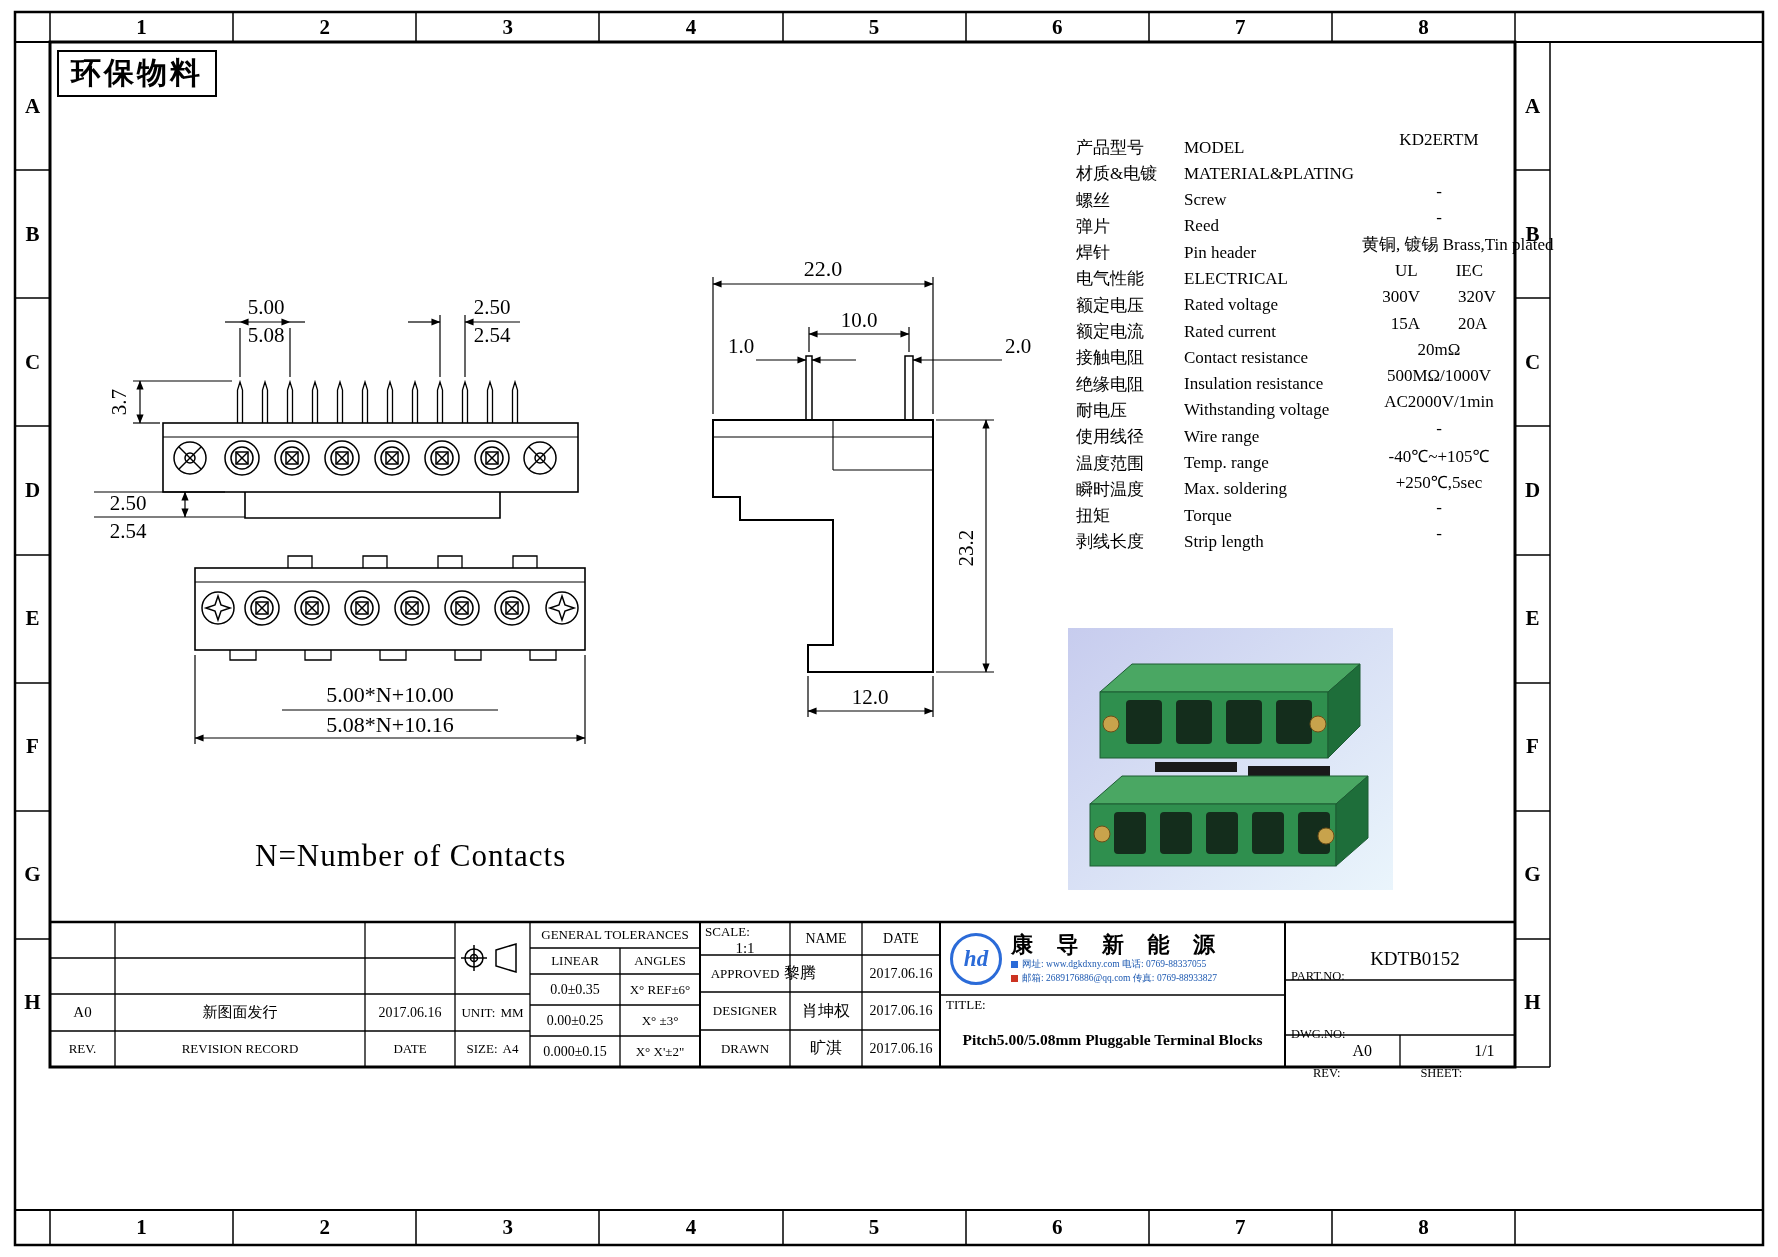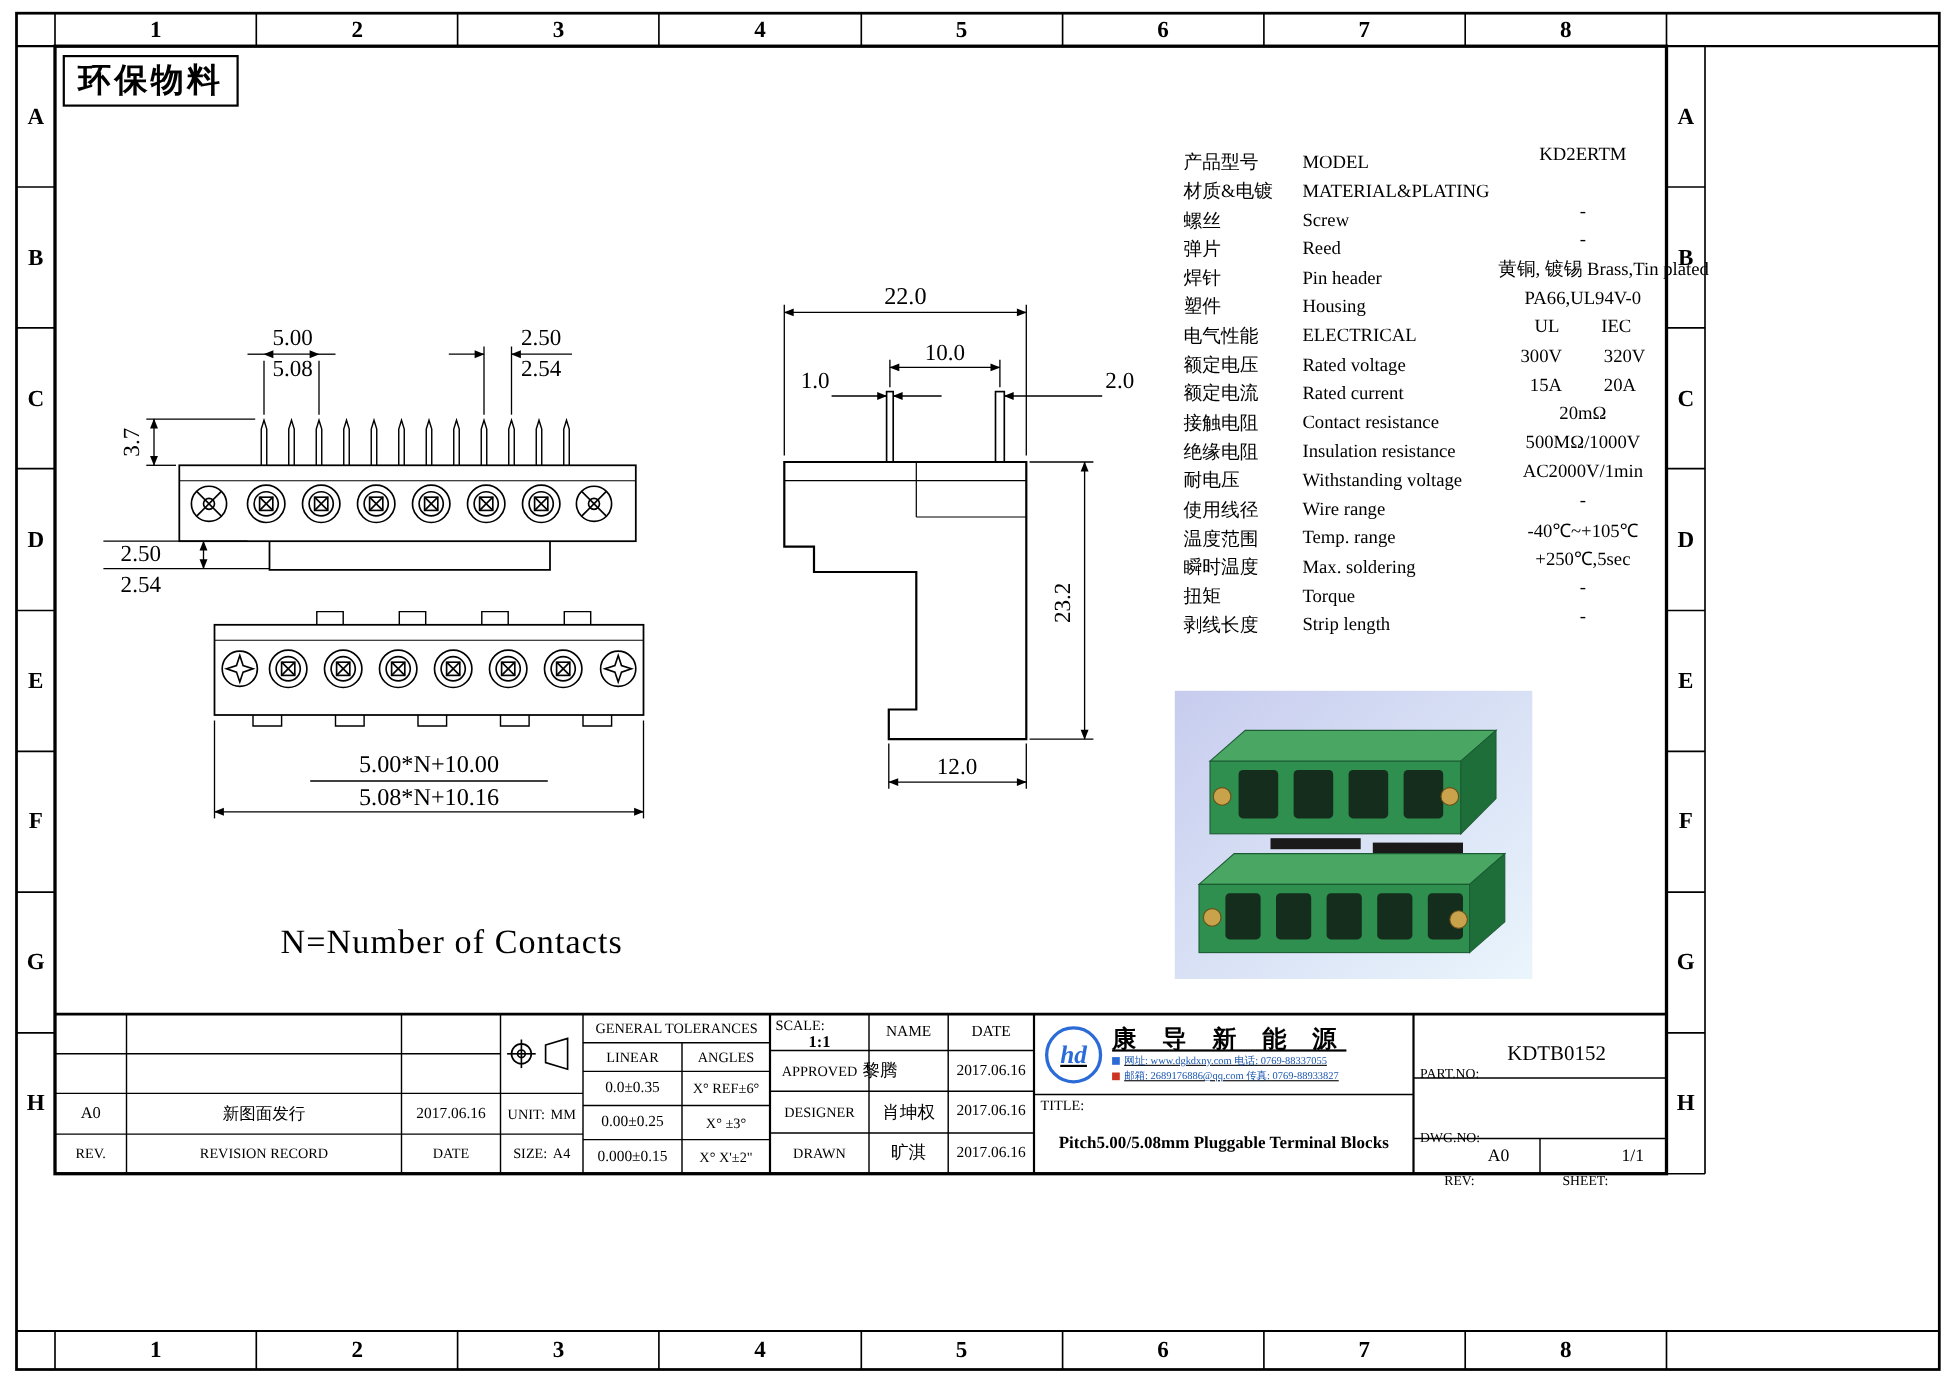--- a/index.html
+++ b/index.html
@@ -27,23 +27,23 @@
   .s-vals{display:flex;justify-content:center;gap:38px;white-space:nowrap;}
   .s-v1:empty,.s-v2:empty{display:none;}
 
   .tb{position:absolute;display:flex;align-items:center;justify-content:center;
       font-size:14px;white-space:nowrap;}
   .tl{justify-content:flex-start;align-items:flex-start;padding:2px 0 0 6px;}
   .f12{font-size:12.5px;margin-top:45px;} .f13{font-size:13px;} .f15{font-size:15px;} .f16{font-size:16px;}
   .f19{font-size:19px;}
   .scalecell{flex-direction:column;align-items:stretch;justify-content:flex-start;}
   .scalecell .sl{font-size:13px;padding:2px 0 0 5px;}
-  .scalecell .sv{font-size:15px;text-align:center;font-weight:bold;}
+  .scalecell .sv{font-size:15px;text-align:center;}
   .pair{gap:12px;}
-  .company{justify-content:flex-start;gap:9px;padding-left:10px;text-decoration:underline;}
+  .company{justify-content:flex-start;gap:9px;padding-left:10px;}
   .logo{width:46px;height:46px;border-radius:50%;border:3px solid #2b6bd8;color:#2b6bd8;
         font-weight:bold;font-style:italic;font-size:23px;display:flex;align-items:center;
         justify-content:center;flex:0 0 auto;}
   .cinfo{display:flex;flex-direction:column;gap:1px;}
   .cname{font-size:22px;font-weight:bold;letter-spacing:9px;line-height:1.15;}
   .cline{font-size:9.5px;color:#1a57b0;display:flex;align-items:center;gap:4px;}
   .sq{width:7px;height:7px;display:inline-block;background:#2b6bd8;}
   .sq.r{background:#cc3322;}
   .ttl{font-size:15.5px;font-weight:600;}
 </style>
@@ -368,28 +368,20 @@
   </div>
       <div class="spec-row">
     <span class="s-cn">焊针</span>
     <span class="s-en">Pin header</span>
     <span class="s-vals">
       <span class="s-v1">黄铜, 镀锡 Brass,Tin plated</span>
 
     </span>
   </div>
       <div class="spec-row">
-    <span class="s-cn">塑件</span>
-    <span class="s-en">Housing</span>
-    <span class="s-vals">
-      <span class="s-v1">PA66,UL94V-0</span>
-
-    </span>
-  </div>
-      <div class="spec-row">
     <span class="s-cn">电气性能</span>
     <span class="s-en">ELECTRICAL</span>
     <span class="s-vals">
       <span class="s-v1">UL</span>
       <span class="s-v2">IEC</span>
     </span>
   </div>
       <div class="spec-row">
     <span class="s-cn">额定电压</span>
     <span class="s-en">Rated voltage</span>

